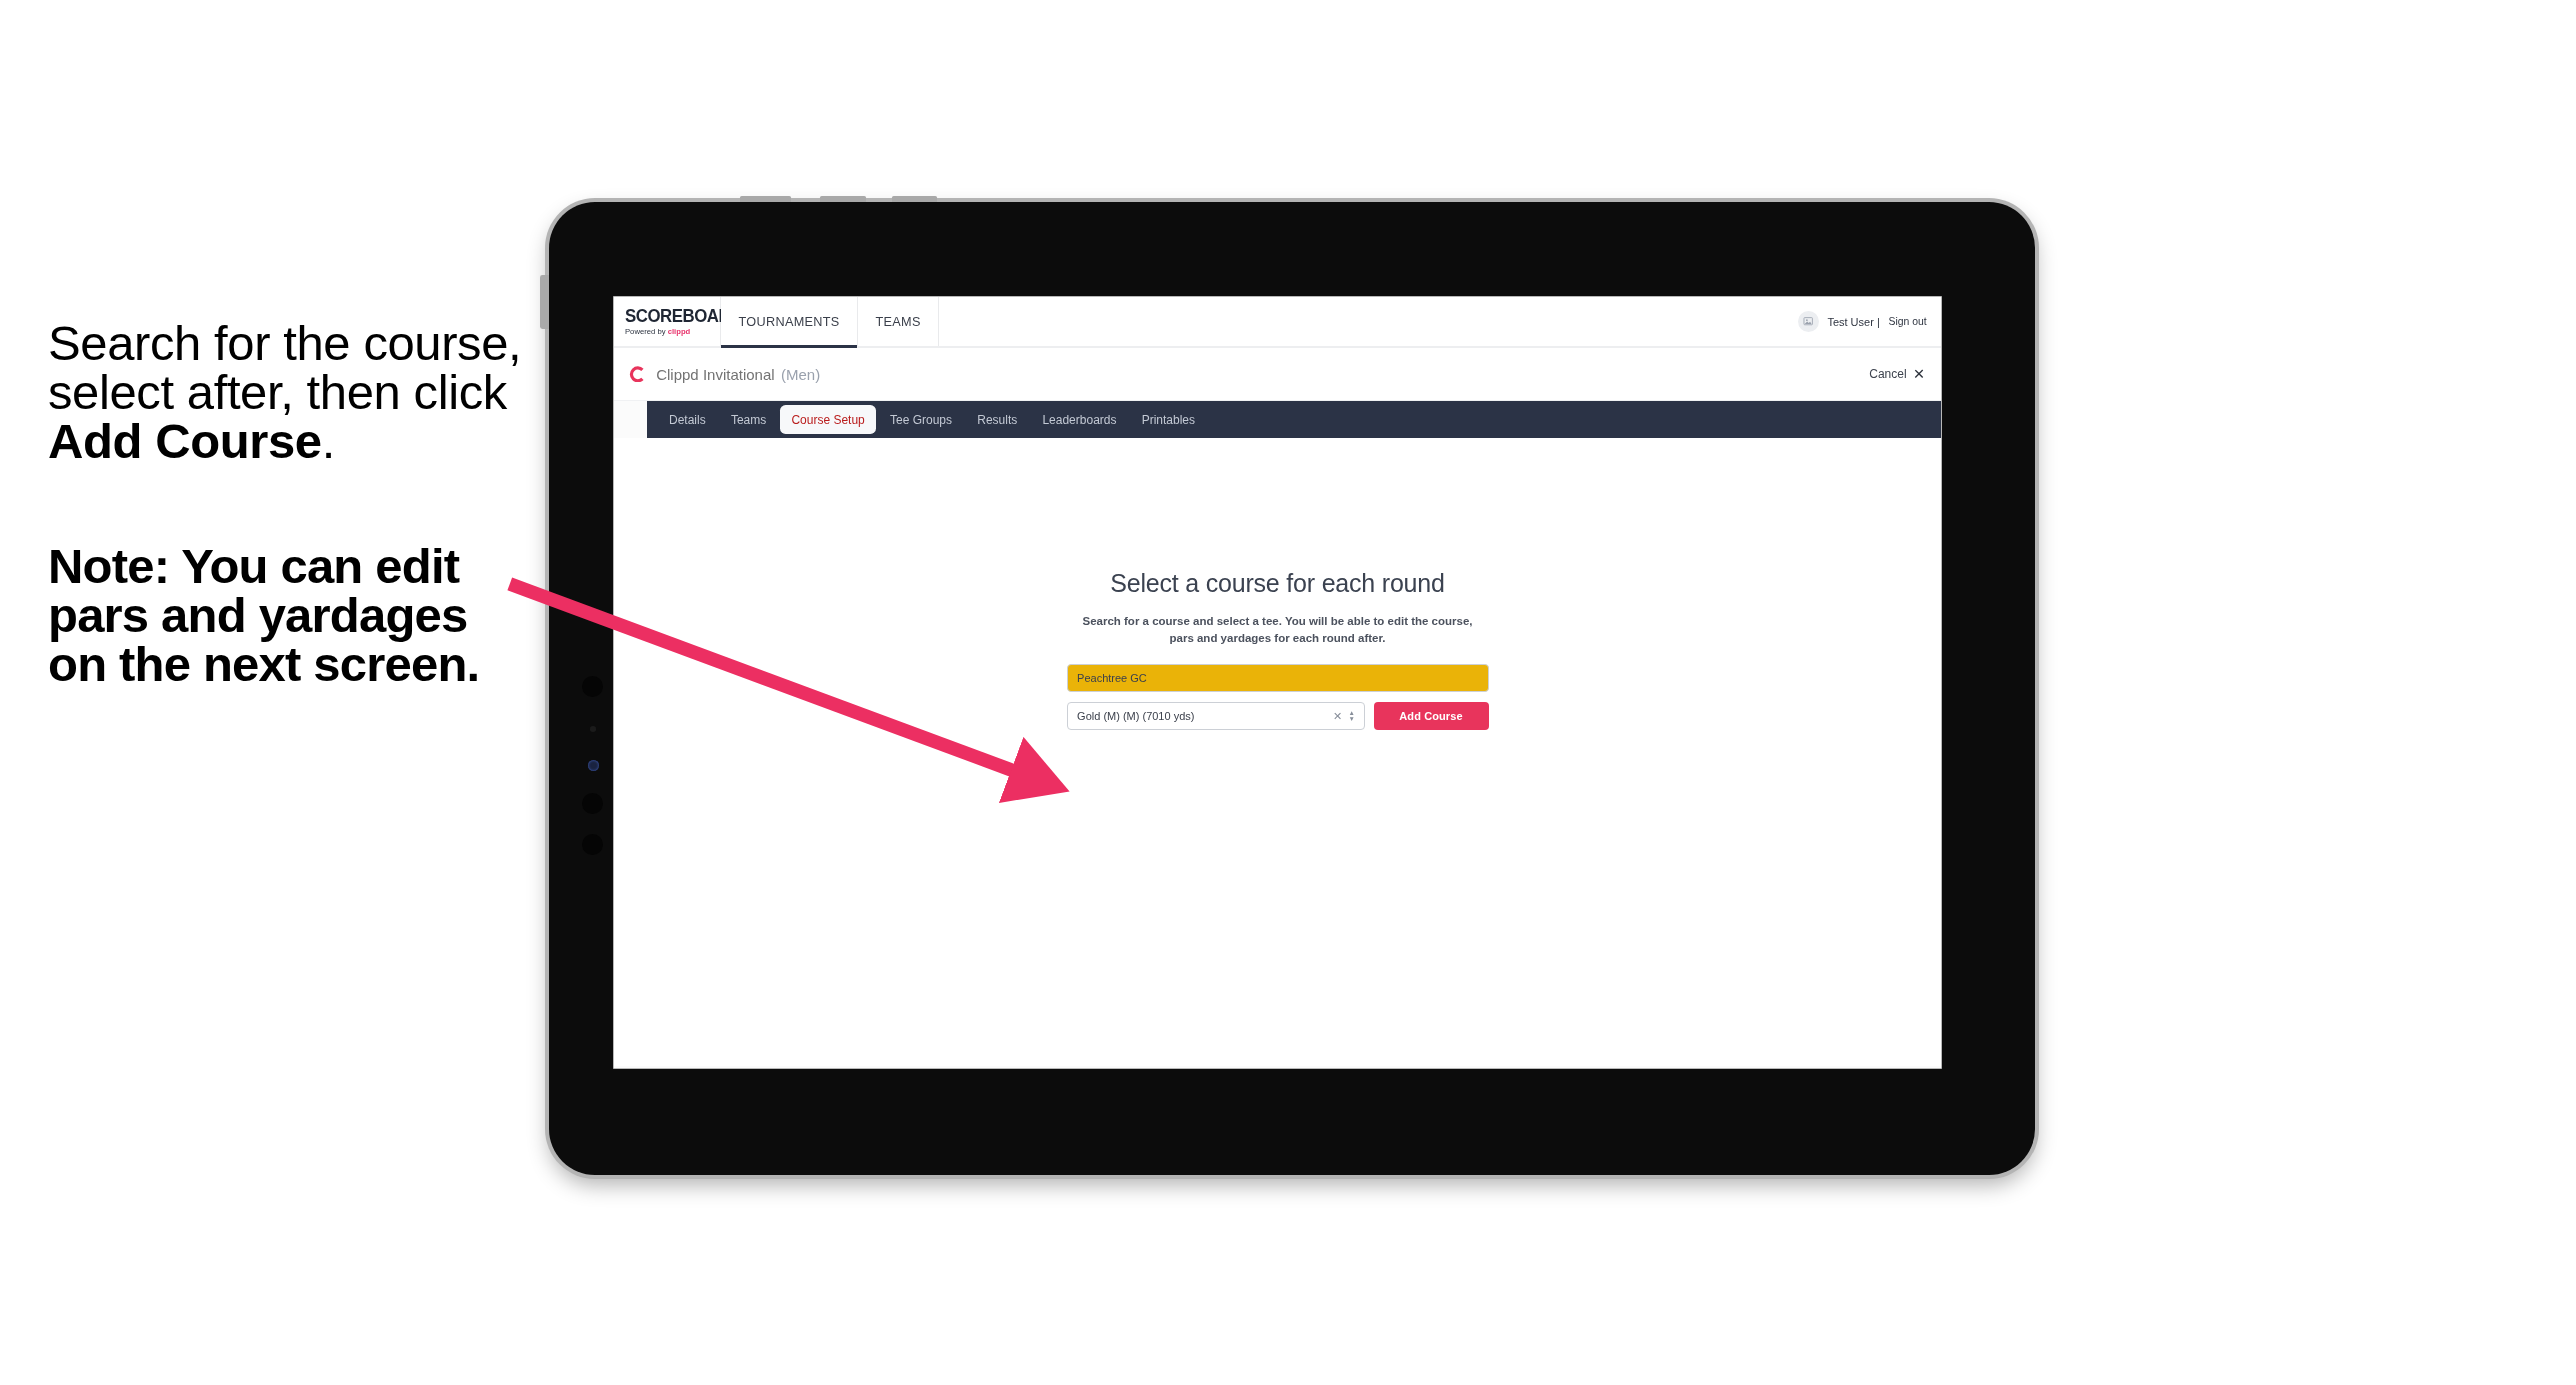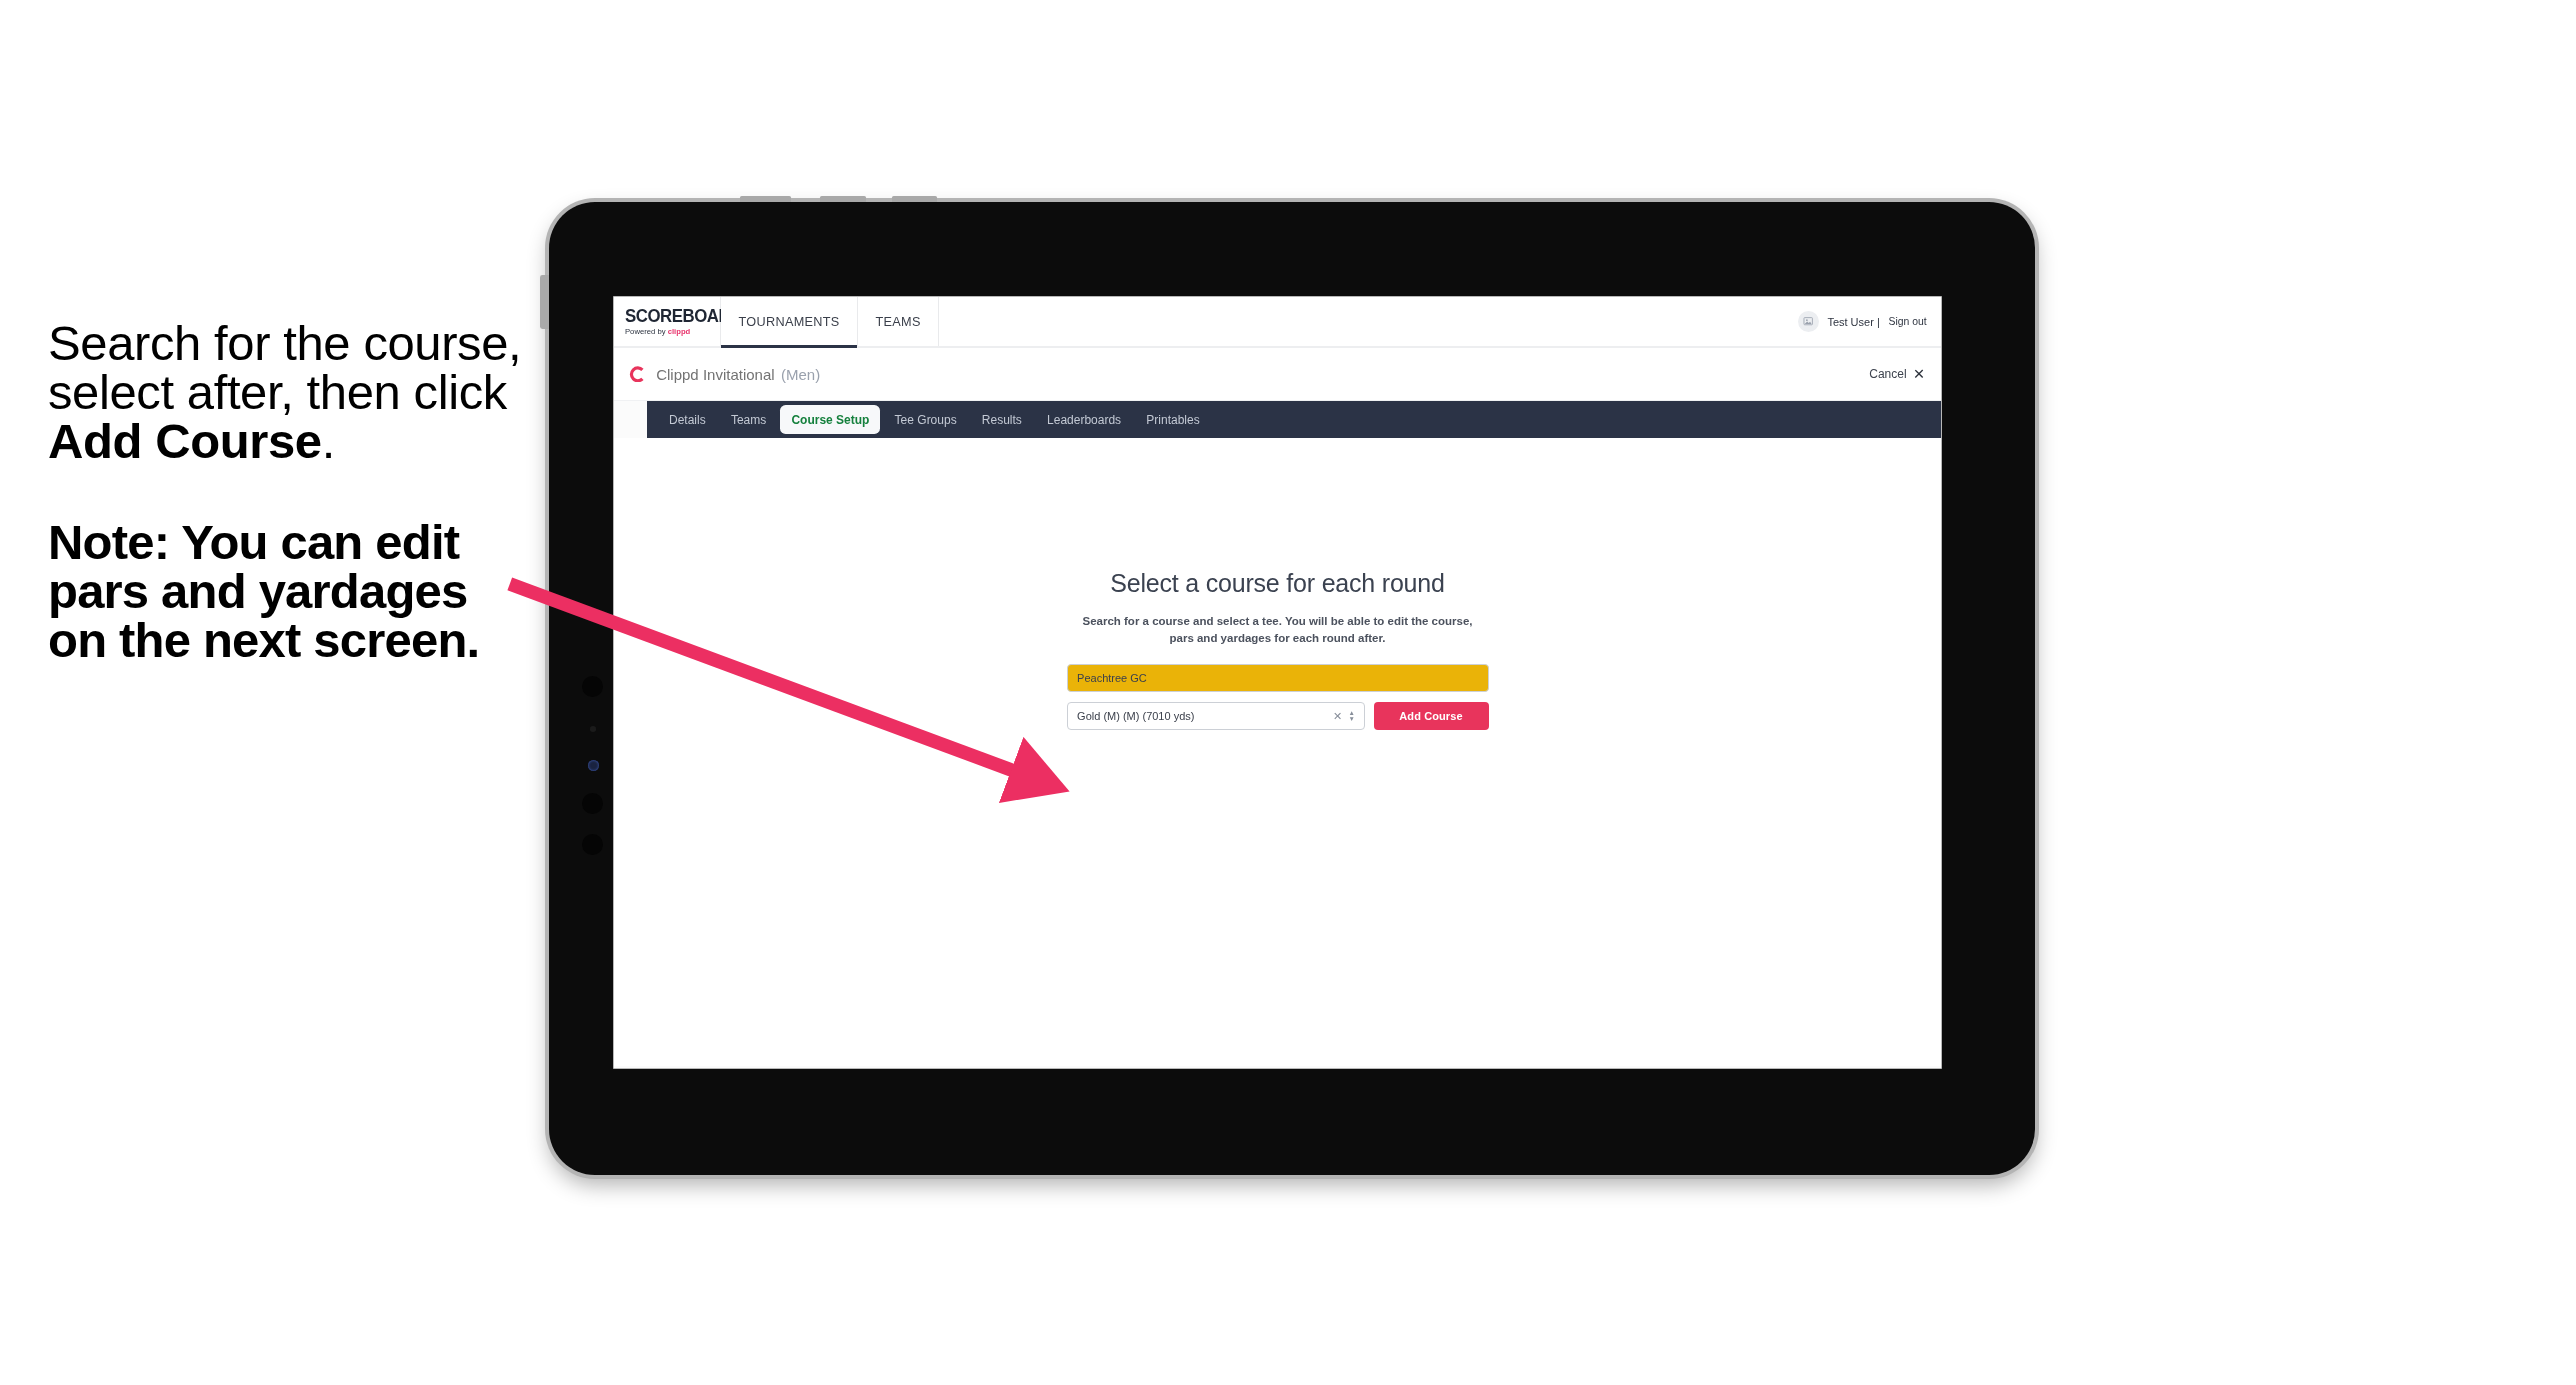--- a/index.html
+++ b/index.html
@@ -17,21 +17,21 @@
     left: 48px; top: 319px;
     width: 478px;
   }
   .instr-para {
     font-size: 49px;
     line-height: 1.0;
     color: #000;
     letter-spacing: -0.4px;
   }
   .instr-para.first { font-weight: 400; }
-  .instr-para.second { font-weight: 700; margin-top: 52px; letter-spacing:-0.8px;}
+  .instr-para.second { font-weight: 700; margin-top: 76px; letter-spacing:-0.8px;}
   .instr-bold { font-weight: 700; }
 
   
   #tablet {
     position: absolute;
     left: 549px; top: 202px;
     width: 1486px; height: 973px;
     background: #0c0c0c;
     border-radius: 46px;
     box-shadow: 0 0 0 4px #b4b4b4, 0 9.6px 21px rgba(0,0,0,.30);
@@ -154,21 +154,21 @@
     margin-left: 33px;
   }
   .subtab {
     font-size: 12px; color: #c3c9d4;
     padding: 7.2px 11px;
     border-radius: 5.6px;
     cursor: pointer;
     white-space: nowrap;
   }
   .subtab.active {
-    background: #f7f8fa; color: #15803d; font-weight: 700;
+    background: #f7f8fa; color: #b91c1c; font-weight: 400;
   }
 
   
   .body-area {
     position: relative;
     height: calc(100% - 51px - 53px - 37px - 2.4px);
     background: #ffffff;
   }
   .center-panel {
     position: absolute;

